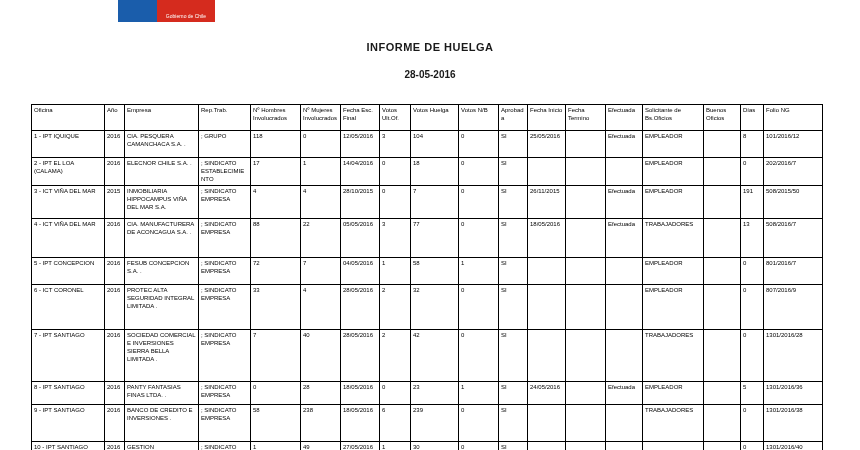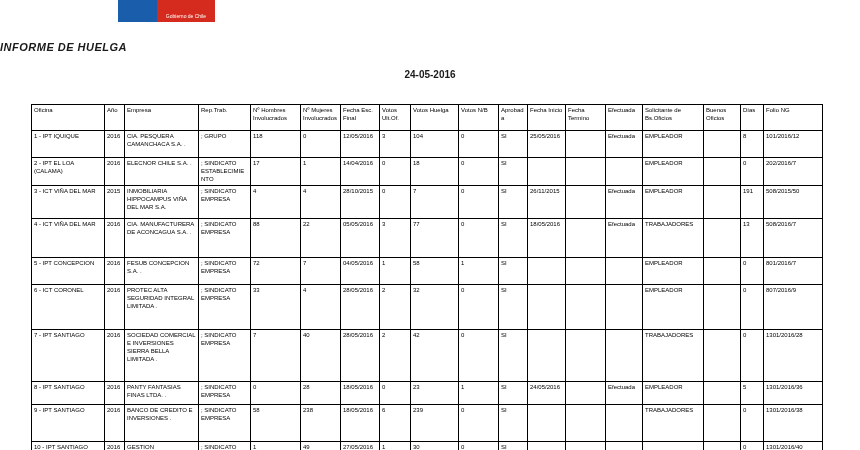--- a/index.html
+++ b/index.html
@@ -5,22 +5,22 @@
   html, body { margin:0; padding:0; }
   body {
     width:860px; height:450px; background:#ffffff; overflow:hidden;
     position:relative; font-family:"Liberation Sans", sans-serif; color:#000;
   }
   .logo { position:absolute; left:118px; top:0; height:22px; display:flex; }
   .logo-blue { width:39px; height:22px; }
   .logo-red { width:58px; height:22px; display:flex; align-items:flex-end; justify-content:center; }
   .logo-red span { color:#fff; font-size:5px; line-height:6px; padding-bottom:3px; white-space:nowrap; }
   .title {
-    position:absolute; top:41px; left:0; right:0; 
-    font-size:11px; font-weight:bold; letter-spacing:0.5px; color:#1a1a1a;font-style:italic;
+    position:absolute; top:41px; left:0; right:0; text-align:center;
+    font-size:11px; font-weight:bold; letter-spacing:0.5px; color:#1a1a1a;
   }
   .date {
     position:absolute; top:69px; left:0; right:0; text-align:center;
     font-size:10px; font-weight:bold; color:#1a1a1a;
   }
   .table-wrap { position:absolute; left:31px; top:104px; width:791px; }
   table.report {
     border-collapse:collapse; table-layout:fixed; width:791px;
     font-size:6px;
   }
@@ -34,21 +34,21 @@
 <body>
 
 <div class="logo">
   <div class="logo-blue" style="background: rgb(26, 93, 171);"></div>
   <div class="logo-red" style="background: rgb(213, 43, 30);">
     <span>Gobierno de Chile</span>
   </div>
 </div>
 
 <div class="title">INFORME DE HUELGA</div>
-<div class="date">24-05-2016</div>
+<div class="date">28-05-2016</div>
 
 <div class="table-wrap">
   <table class="report">
     <colgroup>
         <col style="width: 73px;">
         <col style="width: 20px;">
         <col style="width: 74px;">
         <col style="width: 52px;">
         <col style="width: 50px;">
         <col style="width: 40px;">

